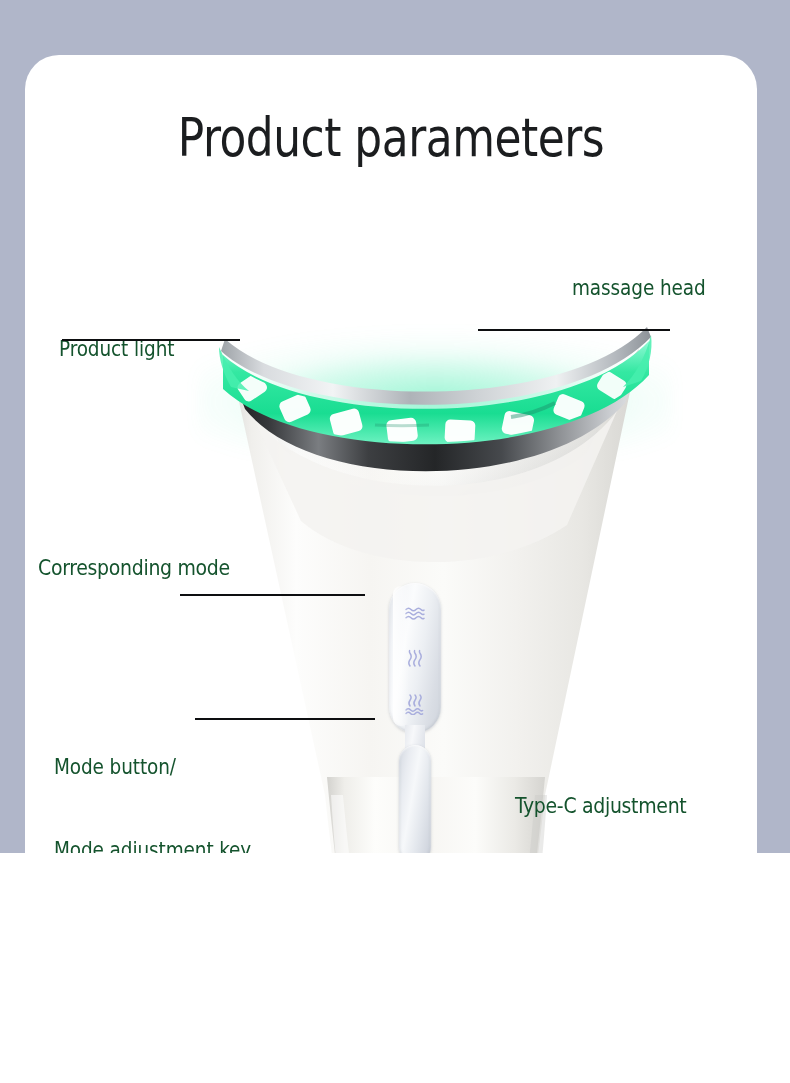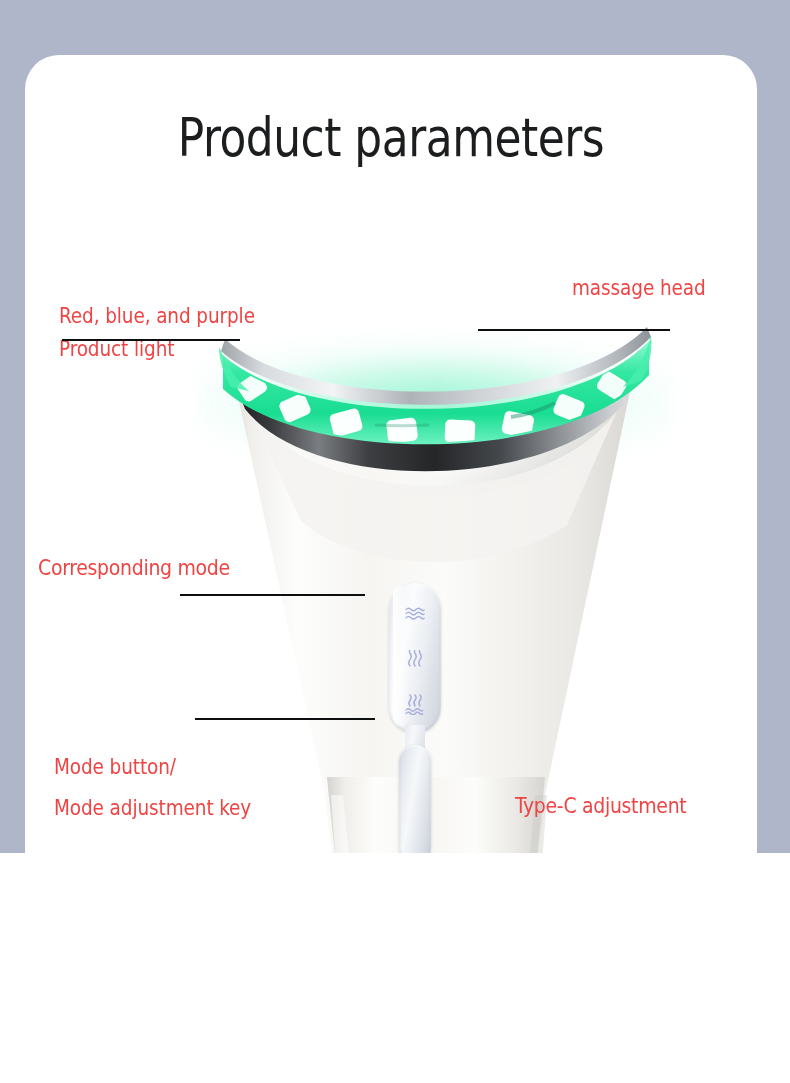--- a/index.html
+++ b/index.html
@@ -48,21 +48,21 @@
     font-family: "DejaVu Sans Condensed", "Liberation Sans Narrow", "Liberation Sans", sans-serif;
     font-weight: 400;
     transform: scaleX(0.92);
     transform-origin: 50% 50%;
     white-space: nowrap;
   }
 
   
   .label {
     position: absolute;
-    color: #ef4444;
+    color: #14532d;
     font-size: 20.5px;
     line-height: 40px;
     white-space: nowrap;
     font-family: "DejaVu Sans Condensed", "Liberation Sans Narrow", "Liberation Sans", sans-serif;
     font-weight: 400;
     letter-spacing: -0.1px;
   }
   .label.big {
     font-size: 21px;
     letter-spacing: -0.3px;
@@ -423,30 +423,29 @@
 
     <div id="typec-inset">
       <div id="typec-clip">
         <div id="typec-handle"></div>
         <div id="typec-ridges"></div>
         <div id="typec-shadow-top"></div>
         <div id="typec-port"></div>
       </div>
     </div>
 
-    <div class="label" style="left:34px; top:241px;">Red, blue, and purple</div>
     <div class="label" style="left:34px; top:274px;">Product light</div>
     <div class="leader" style="left:37px; top:284px; width:178px;"></div>
 
     <div class="label" style="left:547px; top:213px;">massage head</div>
     <div class="leader" style="left:453px; top:274px; width:192px;"></div>
 
     <div class="label big" style="left:13px; top:493px;">Corresponding mode</div>
     <div class="leader" style="left:155px; top:539px; width:185px;"></div>
 
     <div class="label" style="left:29px; top:692px;">Mode button/</div>
-    <div class="label" style="left:29px; top:733px;">Mode adjustment key</div>
+    <div class="label" style="left:29px; top:775px;">Mode adjustment key</div>
     <div class="leader" style="left:170px; top:663px; width:180px;"></div>
 
     <div class="label big" style="left:490px; top:731px;">Type-C adjustment</div>
 
   </div>
 </div>
 
 </body></html>

